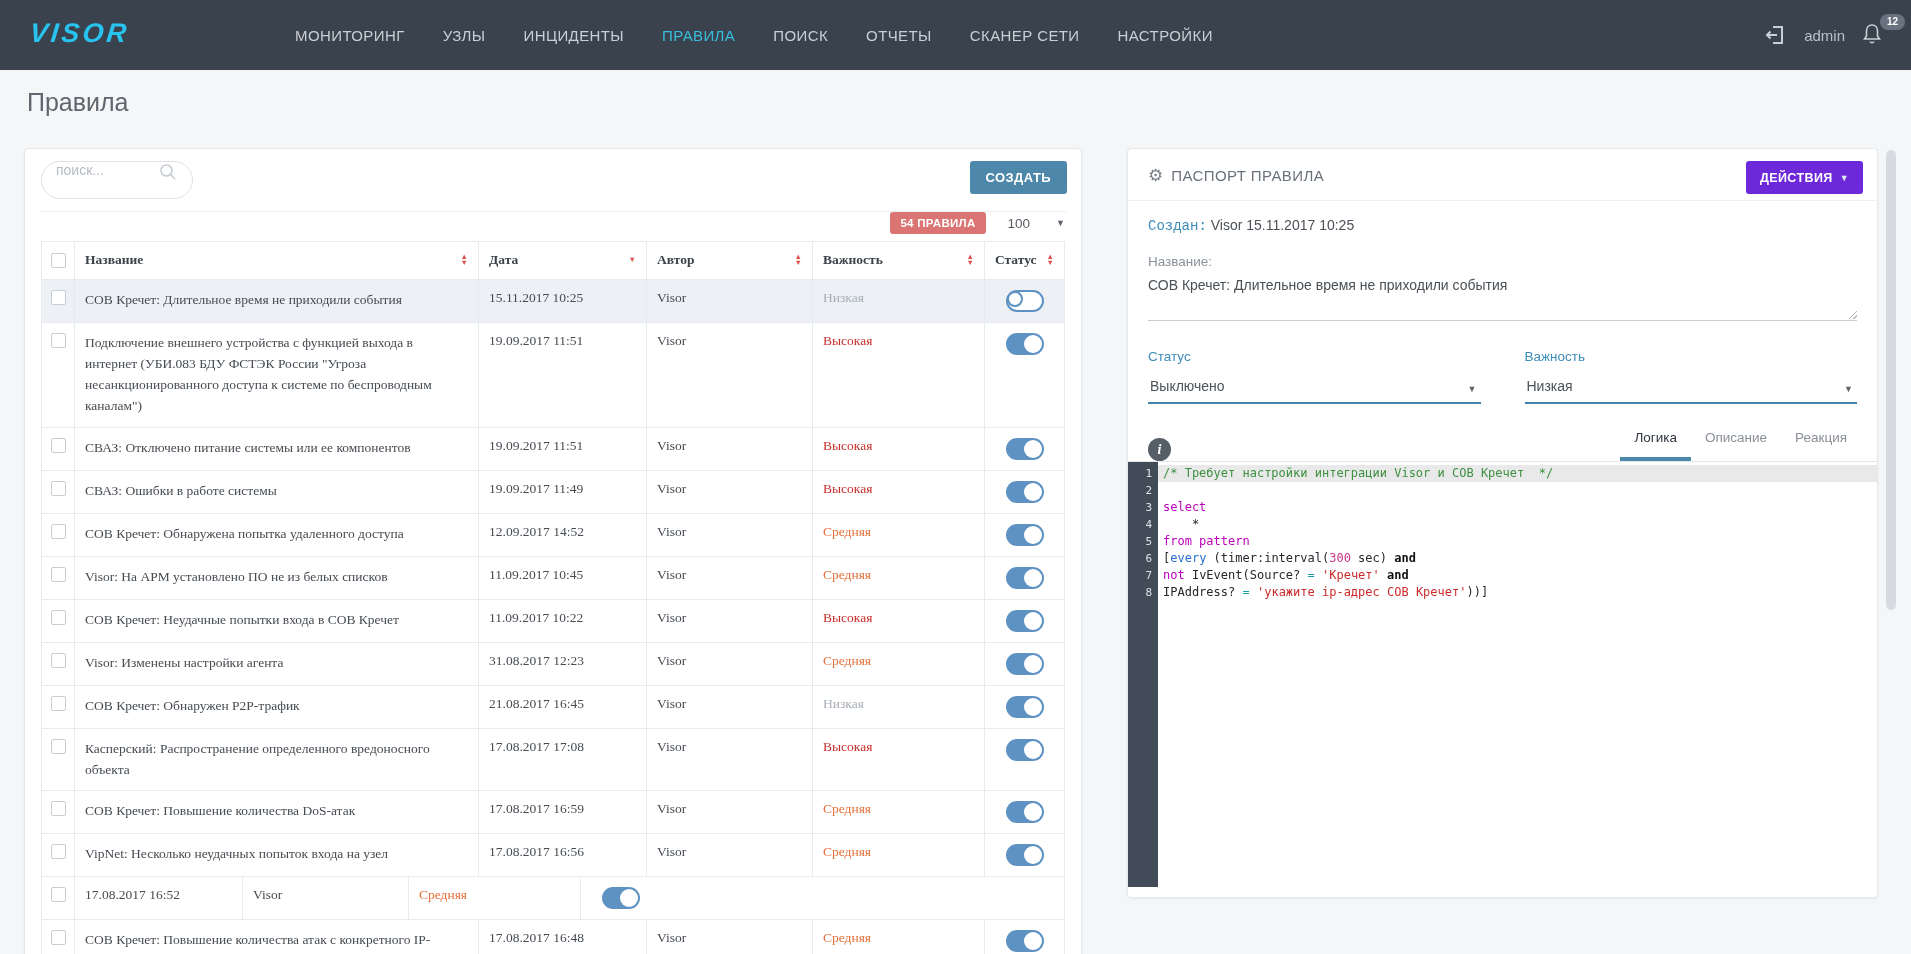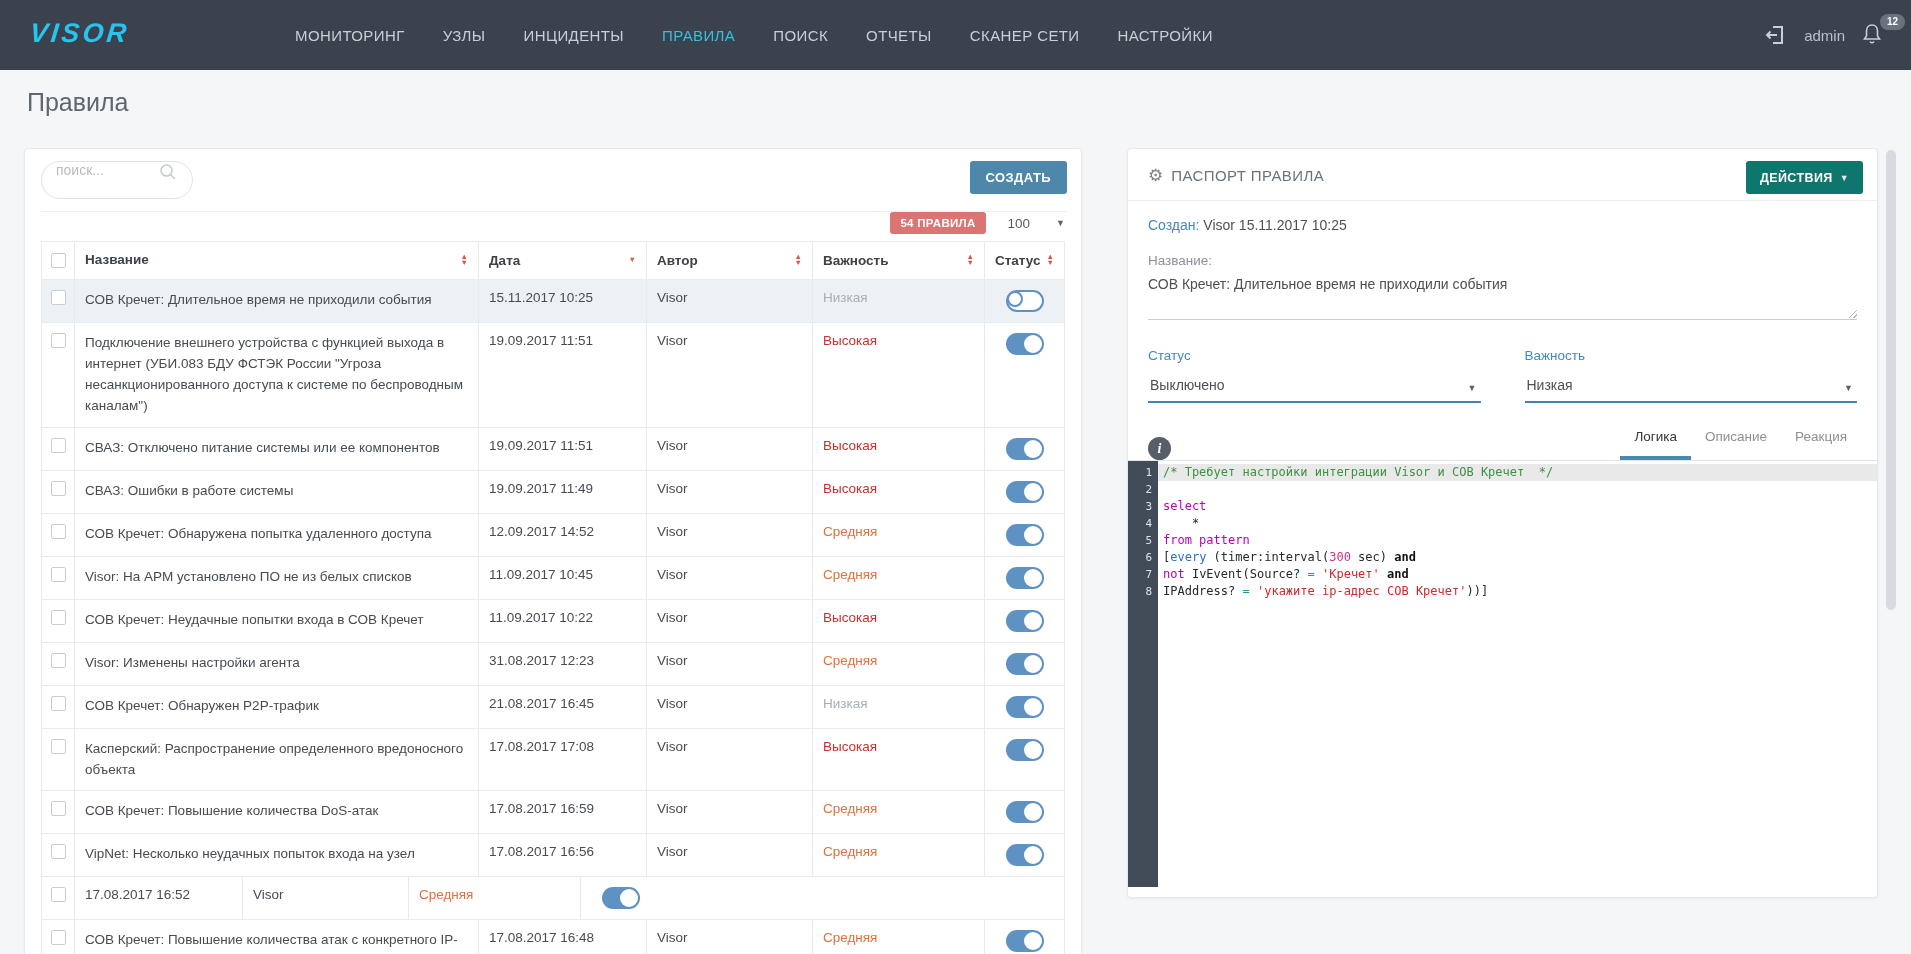--- a/index.html
+++ b/index.html
@@ -41,21 +41,21 @@
   .top-divider { border-top:1px solid #edf0f2; margin-top:12px; }
 
   .badge-row { display:flex; justify-content:flex-end; align-items:center; gap:22px; padding:7px 16px 7px; }
   .count-badge { background:#da7574; color:#fff; font-size:11.5px; font-weight:bold; letter-spacing:.3px;
     border-radius:3px; padding:5px 10px; }
   .page-size { display:flex; align-items:center; gap:26px; font-size:13.5px; color:#555b61; cursor:pointer; }
   .caret { font-size:9px; color:#5d646b; }
 
   
   .rules-table { margin:0 16px; border:1px solid #e8ebee; font-size:13.5px; }
-  .trow, .thead { display:flex; border-bottom:1px solid #e8ebee; background:#fff; }
+  .trow, .thead { display:flex; border-bottom:1px solid #e8ebee; background:#fff;font-family:Liberation Serif, serif; }
   .thead { font-weight:bold; color:#3c4249; }
   .cell { padding:10px 10px; border-left:1px solid #e8ebee; display:flex; align-items:flex-start; }
   .cell:first-child { border-left:none; }
   .cell-cb { width:32px; justify-content:center; padding-left:6px; padding-right:6px; }
   .cell-name { flex:1; line-height:1.55; }
   .cell-date { width:168px; }
   .cell-author { width:166px; }
   .cell-imp { width:172px; }
   .cell-status { width:80px; justify-content:center; }
   .thead .cell { align-items:center; padding-top:8px; padding-bottom:8px; }
@@ -70,27 +70,27 @@
   .toggle.on { background:#5e92c2; }
   .toggle.on .knob { position:absolute; right:2px; top:2px; width:18px; height:18px; border-radius:50%; background:#fff; }
   .toggle.off { background:#fff; border:2px solid #5e92c2; }
   .toggle.off .knob { position:absolute; left:-1px; top:-1px; width:16px; height:16px; border-radius:50%;
     border:2px solid #5e92c2; background:#fff; }
 
   
   .pp-header { position:relative; padding:16px 18px 14px 20px; display:flex; align-items:center; }
   .gear-icon { color:#7a828c; font-size:17px; margin-right:8px; }
   .pp-title { font-size:15px; color:#6a727c; letter-spacing:.4px; }
-  .actions-btn { position:absolute; right:14px; top:12px; background:#0f766e; color:#fff; border:none;
+  .actions-btn { position:absolute; right:14px; top:12px; background:#6d28d9; color:#fff; border:none;
     border-radius:3px; height:33px; padding:0 14px; font-size:12.5px; font-weight:bold; letter-spacing:.4px;
     cursor:pointer; display:flex; align-items:center; gap:7px; }
   .actions-btn .caret { color:#dfe9f0; font-size:9px; }
   .pp-divider { border-top:1px solid #edf0f2; }
   .created-line { padding:16px 20px 0; font-size:14px; color:#4b5157; }
-  .created-label { color:#3e8cba; }
+  .created-label { color:#3e8cba;font-family:Liberation Mono, monospace; }
   .name-label { padding:20px 20px 0; font-size:13.5px; color:#8c939b; }
   .name-box { position:relative; margin:8px 20px 0; }
   .name-box textarea { width:100%; height:44px; resize:none; border:none; border-bottom:1px solid #c9cdd2;
     outline:none; font-size:14px; color:#4a5056; font-family:"Liberation Sans", sans-serif; background:transparent; }
   .resize-handle { position:absolute; right:0; bottom:6px; width:11px; height:11px;
     background:repeating-linear-gradient(-45deg, transparent 0 2px, #b3b8be 2px 3px);
     clip-path:polygon(100% 0, 100% 100%, 0 100%); }
   .selects-row { display:flex; gap:44px; margin:24px 20px 0; }
   .sel-col { width:344px; }
   .sel-label { font-size:13.5px; color:#3e8cba; margin-bottom:10px; }

